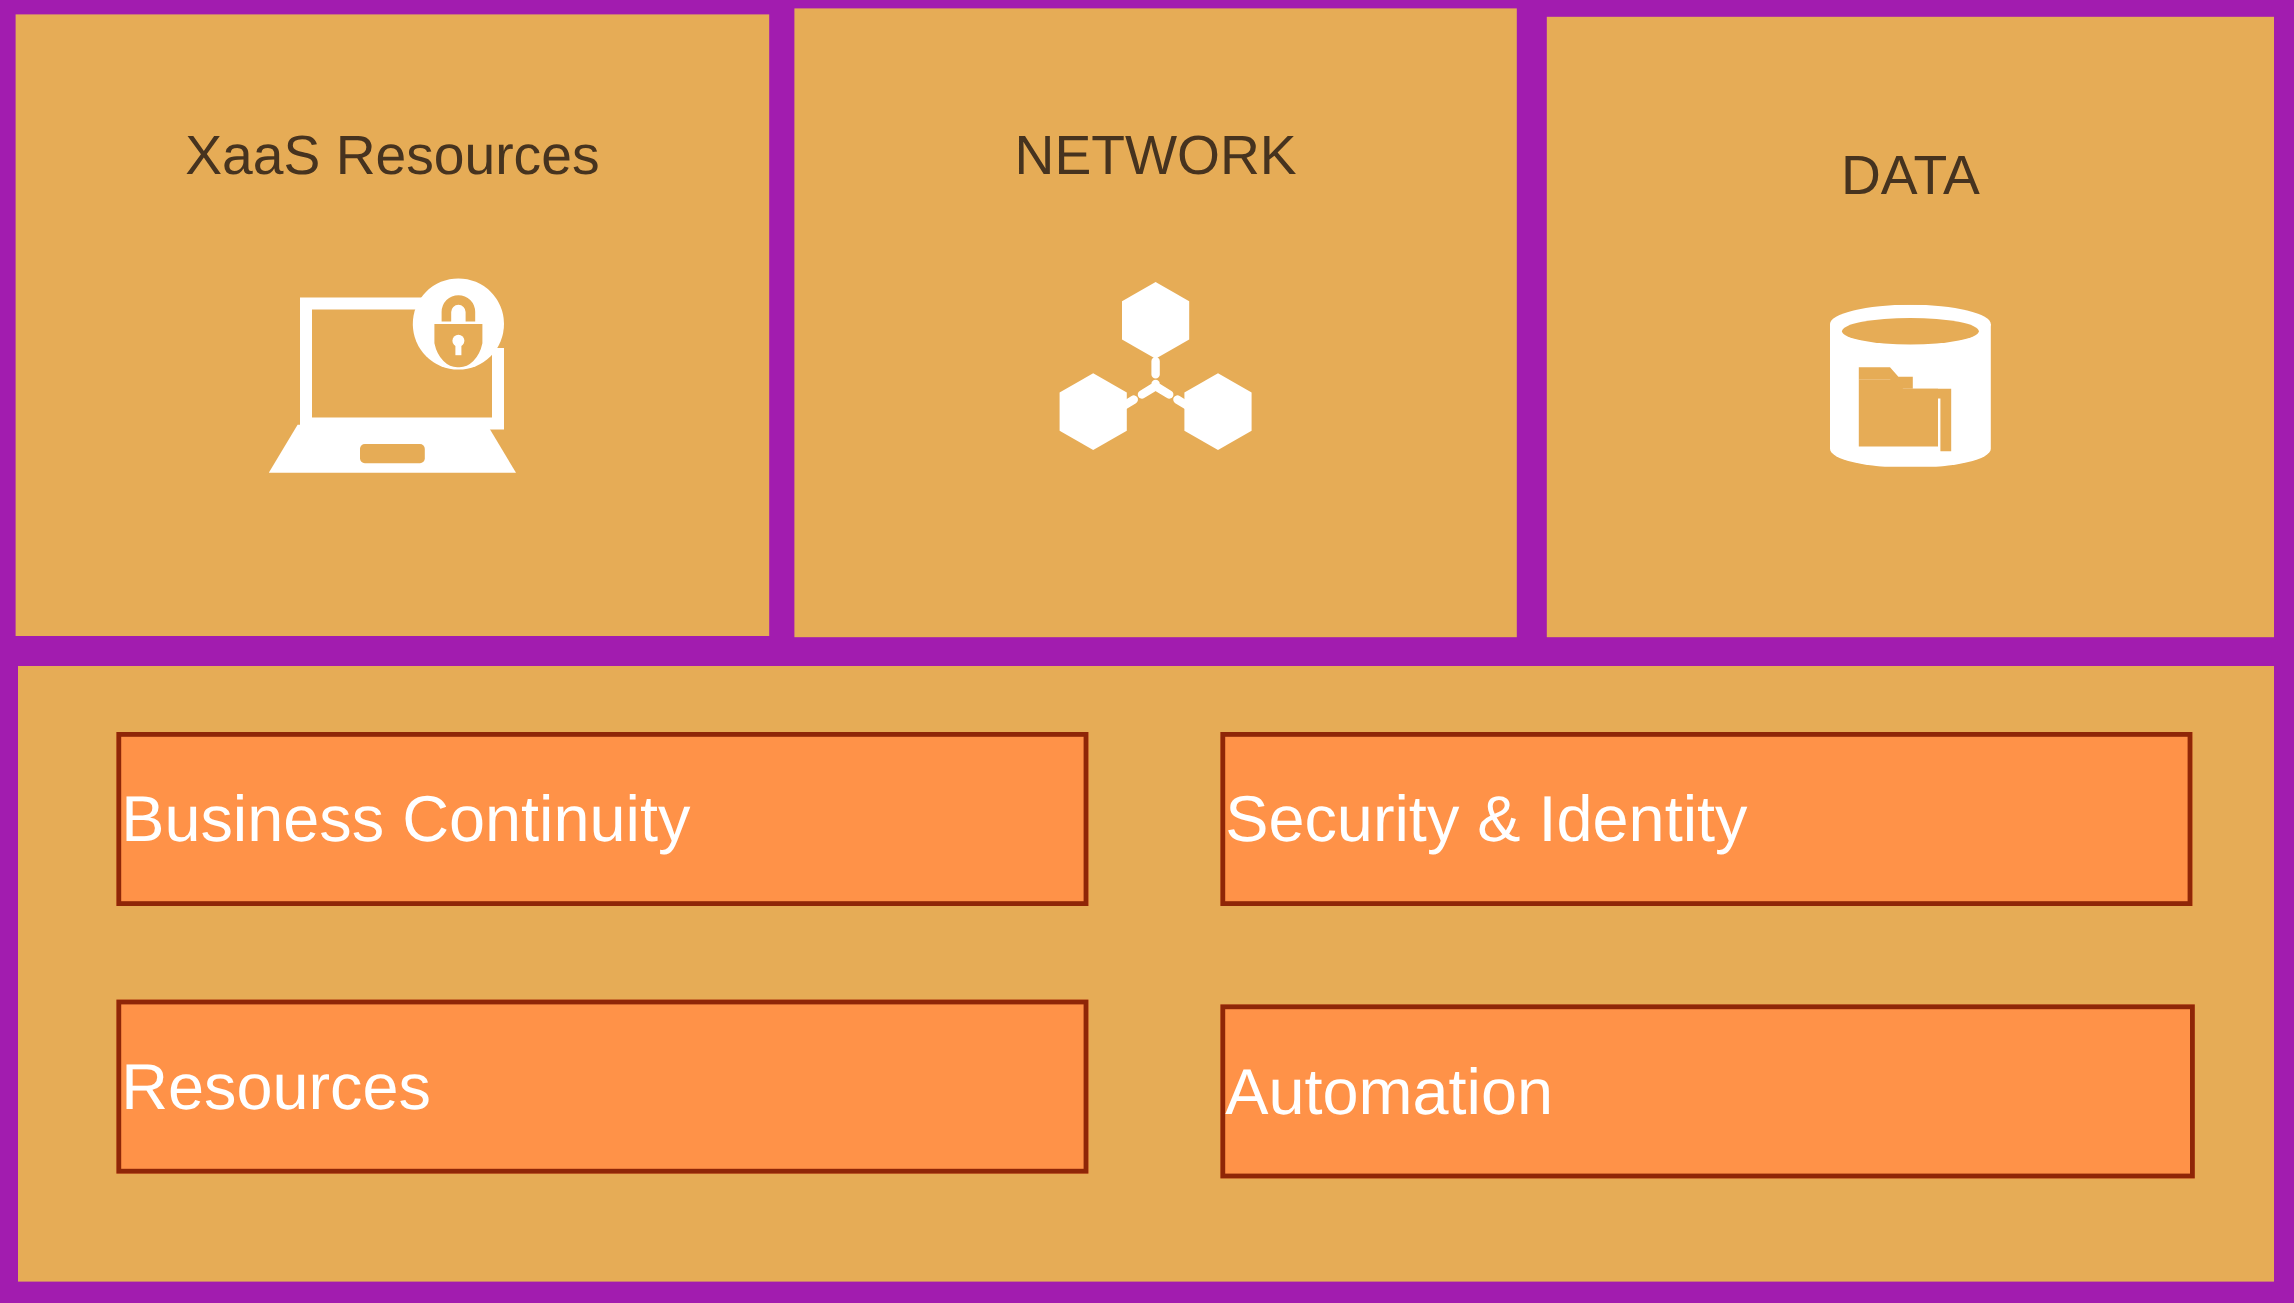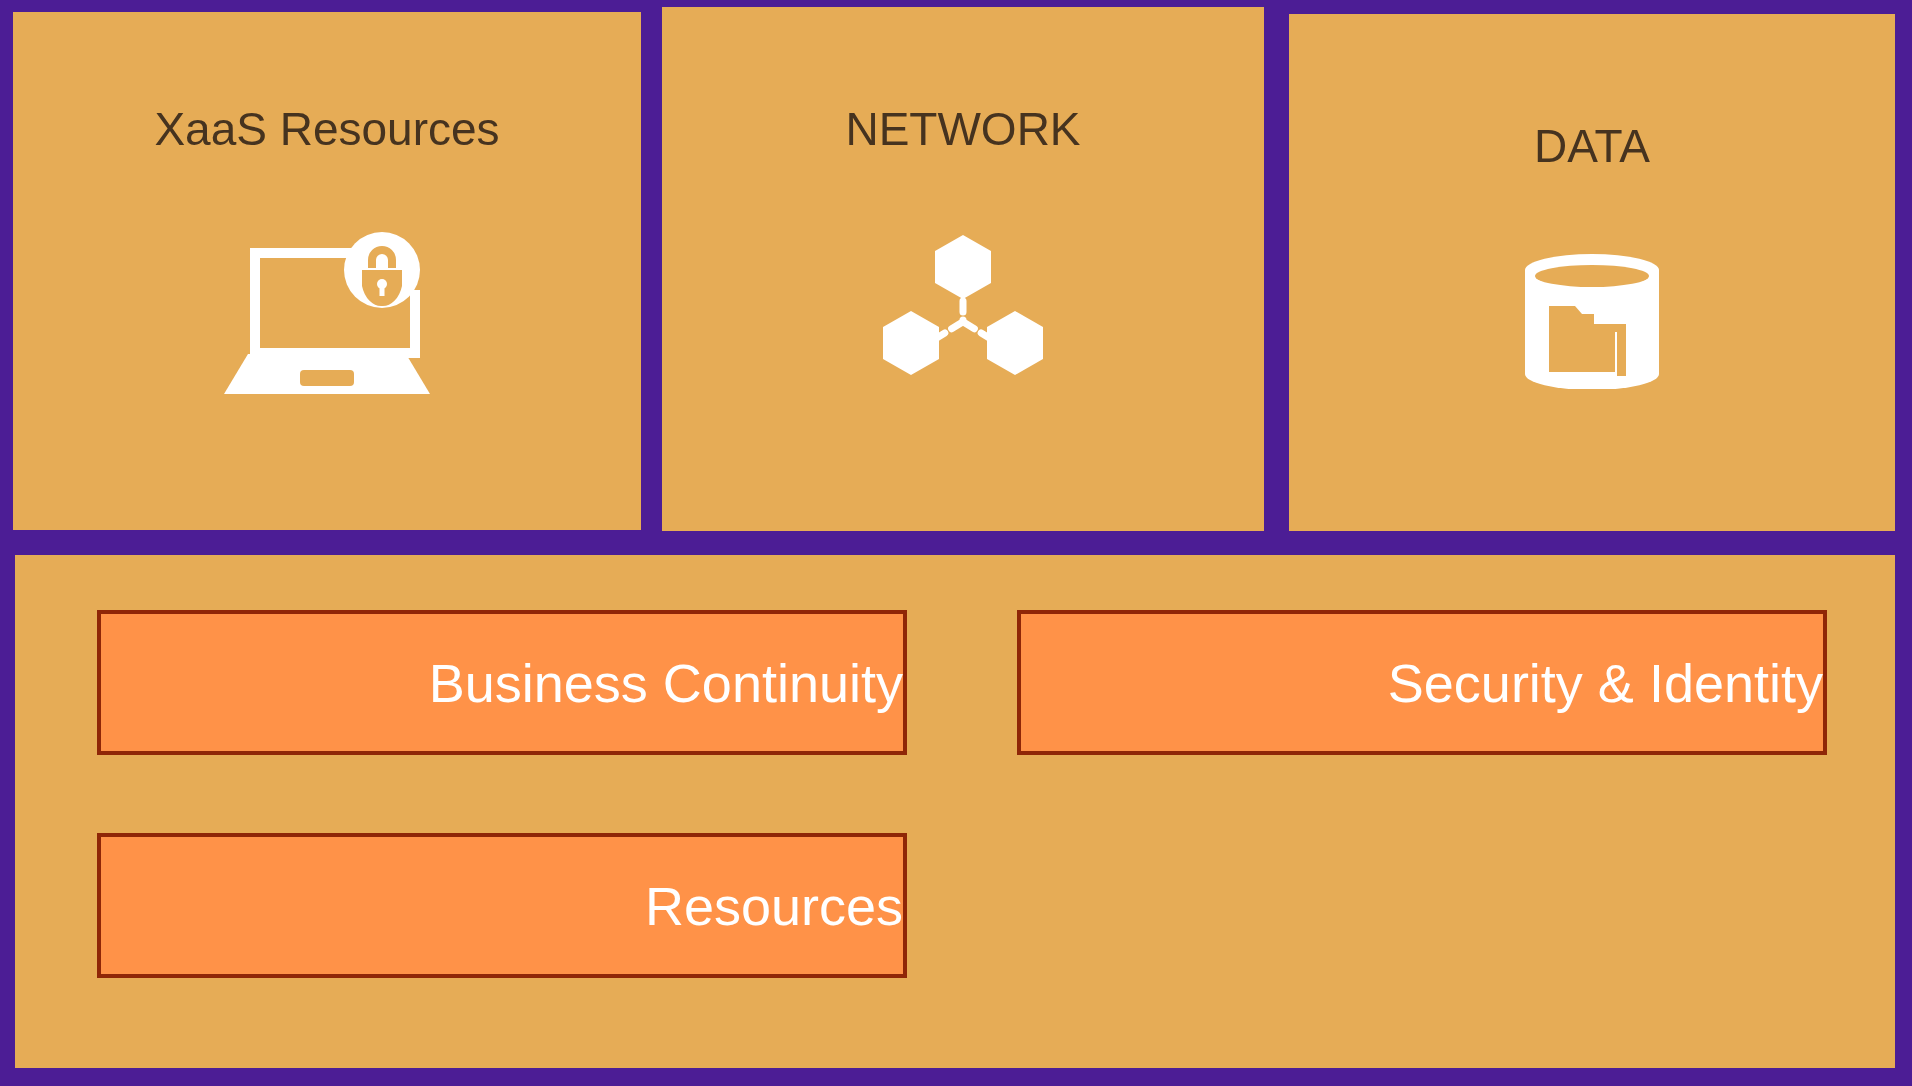--- a/index.html
+++ b/index.html
@@ -11,21 +11,21 @@
     width: 1912px;
     height: 1086px;
     font-family: "Liberation Sans", sans-serif;
     overflow: hidden;
   }
 
   #stage {
     position: relative;
     width: 1912px;
     height: 1086px;
-    background: #4c1d95;
+    background: #a21caf;
   }
 
   
   .top-panel {
     position: absolute;
     background: #e6ac56;
     box-sizing: border-box;
   }
   #panel-xaas    { left: 13px;   top: 12px; width: 628px;  height: 518px; }
   #panel-network { left: 662px;  top: 7px;  width: 602px;  height: 524px; padding-left: 11px; }
@@ -63,21 +63,21 @@
     background: #e6ac56;
   }
 
   .cap-box {
     position: absolute;
     background: #ff9248;
     border: 4px solid #8f2607;
     box-sizing: border-box;
     display: flex;
     align-items: center;
-    justify-content: flex-end;
+    justify-content: flex-start;
   }
   .cap-box-label {
     color: #ffffff;
     font-size: 54px;
     font-weight: 400;
     line-height: 1;
     white-space: nowrap;
   }
 
   
@@ -158,16 +158,19 @@
     </div>
 
     <div class="cap-box" id="box-security-identity">
       <span class="cap-box-label">Security &amp; Identity</span>
     </div>
 
     <div class="cap-box" id="box-governance">
       <span class="cap-box-label">Resources</span>
     </div>
 
+    <div class="cap-box" id="box-automation">
+      <span class="cap-box-label">Automation</span>
+    </div>
 
   </div>
 
 </div>
 
 </body></html>

